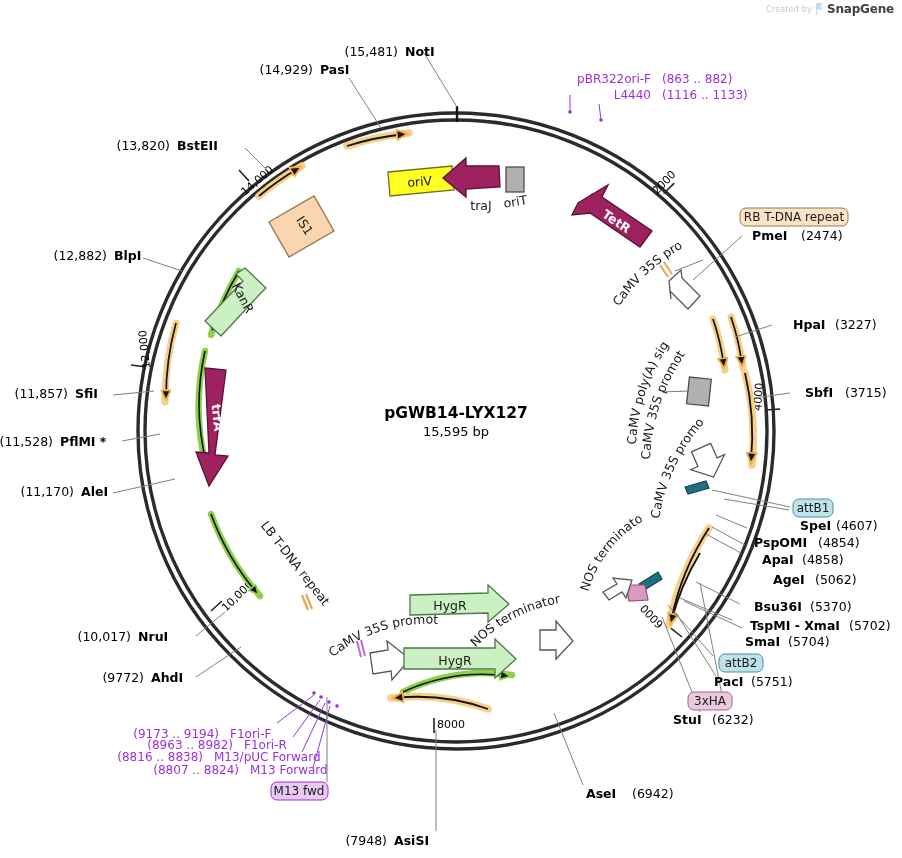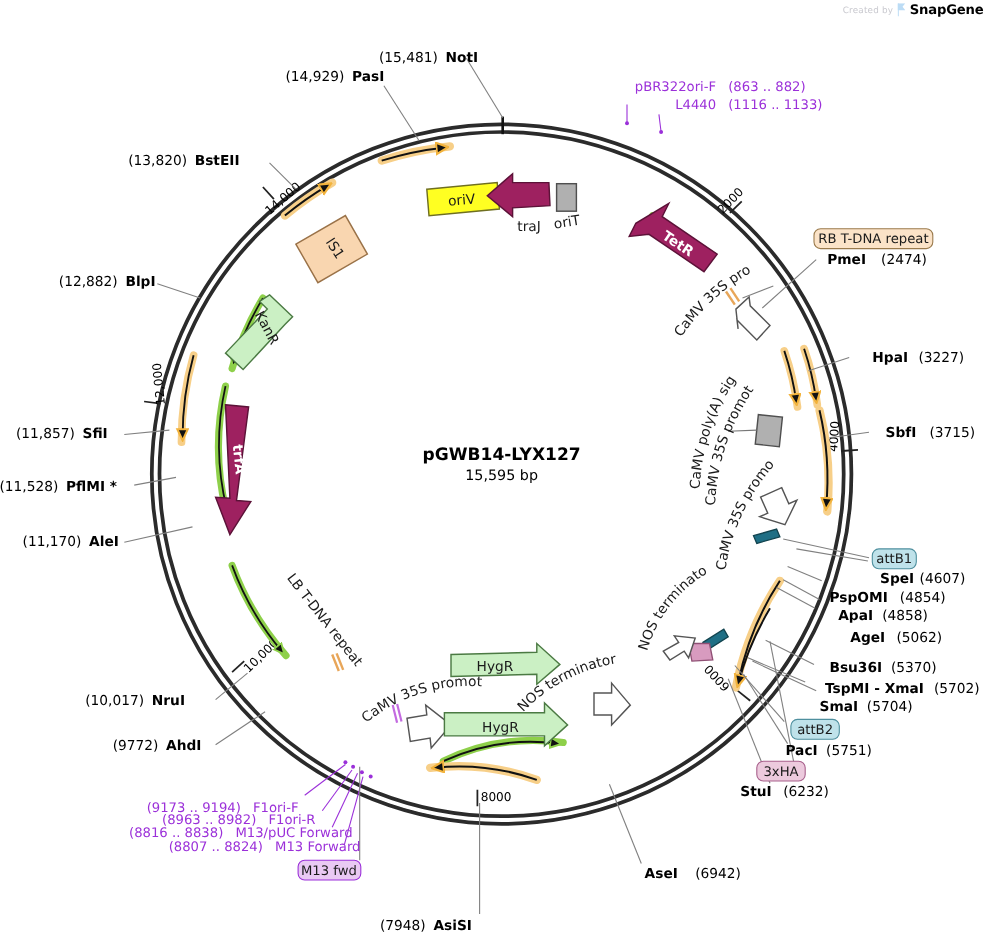--- a/index.html
+++ b/index.html
@@ -3,21 +3,21 @@
 <meta charset="utf-8">
 <style>
   html,body{margin:0;padding:0;background:#ffffff;}
   body{width:902px;height:858px;position:relative;overflow:hidden;
        font-family:"DejaVu Sans","Liberation Sans",sans-serif;}
   #root{position:relative;width:902px;height:842px;}
   svg.map{position:absolute;left:0;top:0;width:902px;height:858px;}
   .wm{position:absolute;right:8px;top:2px;display:flex;align-items:center;gap:4px;
       font-family:"DejaVu Sans","Liberation Sans",sans-serif;}
   .wm-created{font-size:8px;color:#c9c9cf;letter-spacing:.2px;}
-  .wm-name{font-size:12px;color:#000000;font-weight:bold;letter-spacing:-.2px;}
+  .wm-name{font-size:12px;color:#404040;font-weight:bold;letter-spacing:-.2px;}
   .wm-flag{width:7px;height:12px;}
   text{font-family:"DejaVu Sans","Liberation Sans",sans-serif;}
   .enz{font-size:12.5px;font-weight:bold;fill:#000;}
   .pos{font-size:12.5px;fill:#000;}
   .prim{font-size:12px;fill:#9b30d9;}
   .feat-lbl{font-size:12.5px;fill:#1a1a1a;}
   .feat-lbl-w{font-size:12.5px;fill:#ffffff;font-weight:bold;}
   .tick-lbl{font-size:11px;fill:#000;}
   .title{font-size:15.5px;font-weight:bold;fill:#000;}
   .subtitle{font-size:13px;fill:#000;}

